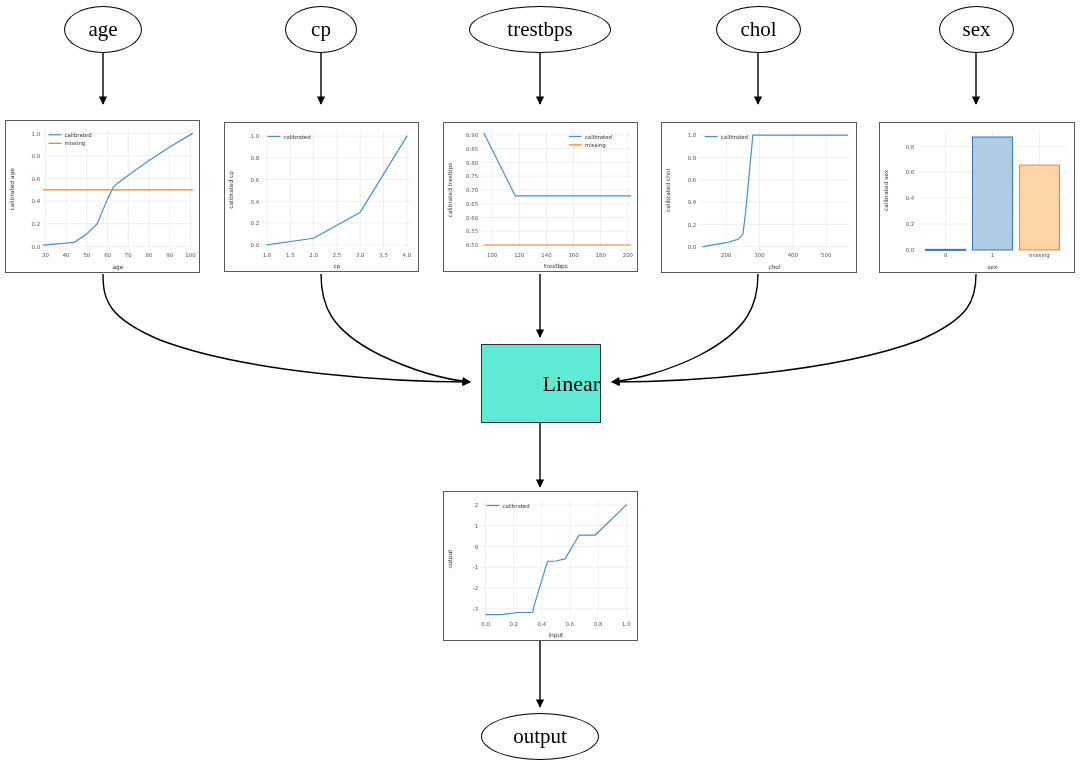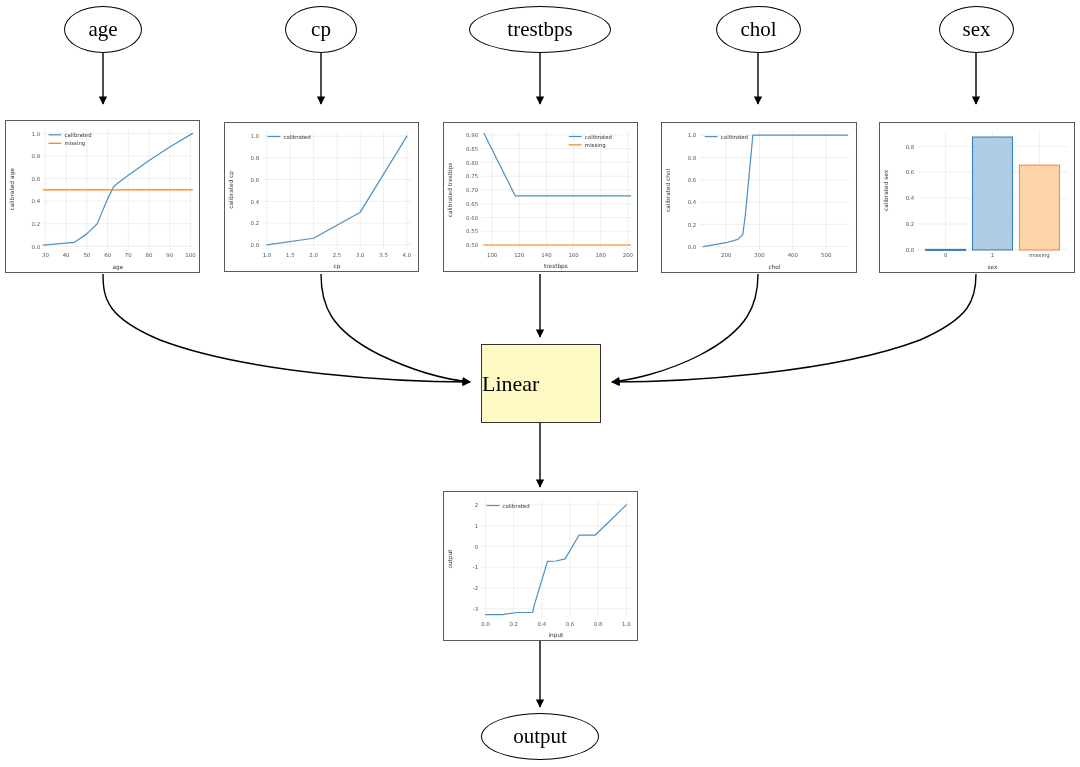--- a/index.html
+++ b/index.html
@@ -5,22 +5,22 @@
   html,body{margin:0;padding:0;background:#ffffff;}
   body{width:1080px;height:767px;position:relative;overflow:hidden;
        font-family:"Liberation Serif",serif;}
   .stage{position:absolute;left:0;top:0;width:1080px;height:537px;}
   svg.edges{position:absolute;left:0;top:0;width:1080px;height:767px;pointer-events:none;}
 
   
   .node-ellipse{position:absolute;border:1.3px solid #000;border-radius:50%;
       background:#fff;display:flex;align-items:center;justify-content:center;
       font-family:"Liberation Serif",serif;color:#000;box-sizing:border-box;}
-  .node-box{position:absolute;border:1.3px solid #333;background:#fef9c3;
-      display:flex;align-items:center;justify-content:flex-start;
+  .node-box{position:absolute;border:1.3px solid #333;background:#5eead4;
+      display:flex;align-items:center;justify-content:flex-end;
       font-family:"Liberation Serif",serif;color:#000;box-sizing:border-box;}
 
   
   .panel{position:absolute;border:1.4px solid #5a5a5a;background:#fff;box-sizing:border-box;}
   .plotwrap{position:absolute;left:0;top:0;width:100%;height:100%;}
   .mplsvg{display:block;width:100%;height:100%;}
   text.tick{font-family:"DejaVu Sans","Liberation Sans",sans-serif;fill:#555555;}
   text.axlabel{font-family:"DejaVu Sans","Liberation Sans",sans-serif;fill:#333333;}
   text.legend{font-family:"DejaVu Sans","Liberation Sans",sans-serif;fill:#333333;}
 </style>

